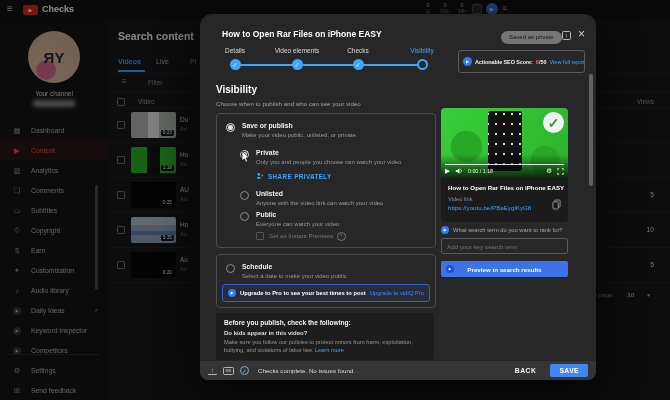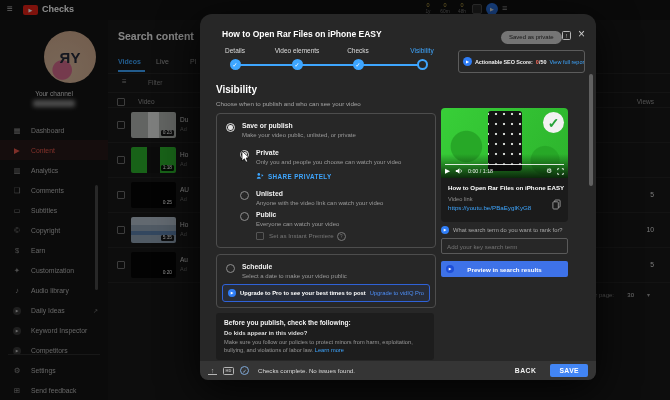--- a/index.html
+++ b/index.html
@@ -83,21 +83,21 @@
     <span class="stat" style="left:454px;">
         <span class="v">0</span>
         <span class="u">48h</span>
       </span>
     <span class="abs" style="left:472px;top:4px;width:10px;height:10px;background:#2c2c2c;border:1px solid #565656;border-radius:2px;box-sizing:border-box;"></span>
     <span class="abs viq" style="left:486px;top:3px;width:12px;height:12px;font-size:5px;">▶</span>
     <span class="abs" style="left:502px;top:3px;font-size:9px;color:#aaa;">≡</span>
   </div>
 
   <div class="abs" id="sidebar">
-    <div class="abs flex" style="left:44px;top:11px;width:52px;height:52px;border-radius:50%;background:radial-gradient(circle at 35% 75%,#d56a8d 18%,#d9b79b 20%,#cfa98c 100%);justify-content:center;font-size:15px;font-weight:bold;color:#262a3a;">
+    <div class="abs flex" style="left:28px;top:11px;width:52px;height:52px;border-radius:50%;background:radial-gradient(circle at 35% 75%,#d56a8d 18%,#d9b79b 20%,#cfa98c 100%);justify-content:center;font-size:15px;font-weight:bold;color:#262a3a;">
         <span>ЯY</span>
       </div>
     <div class="abs" style="left:0;top:70px;width:108px;text-align:center;font-size:6.5px;color:#ddd;">Your channel</div>
     <div class="abs" style="left:33px;top:80px;width:42px;height:7px;background:#8a8a8a;border-radius:2px;filter:blur(2px);"></div>
 
     <div class="si" style="top:100px;">
         <span class="sic">▦</span>
         <span>Dashboard</span>
       </div>
     <div class="si active" style="top:120px;">

